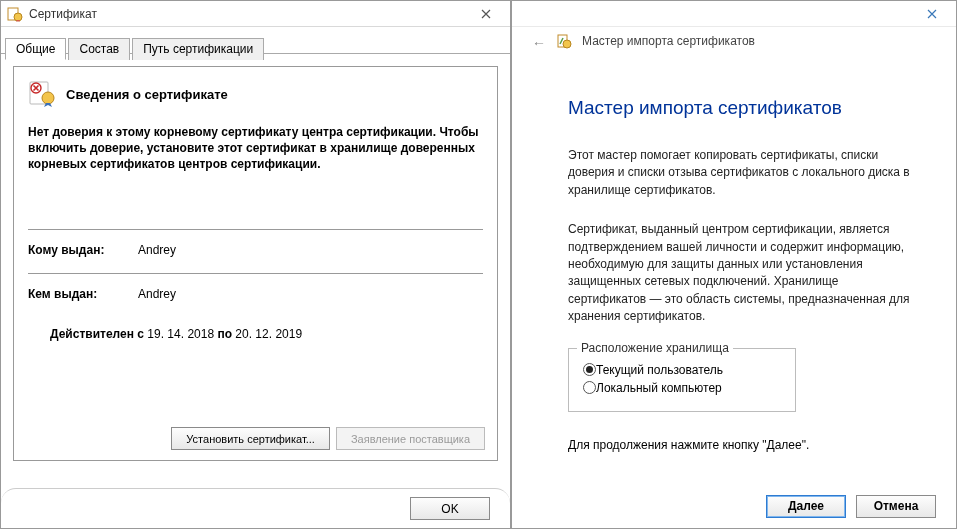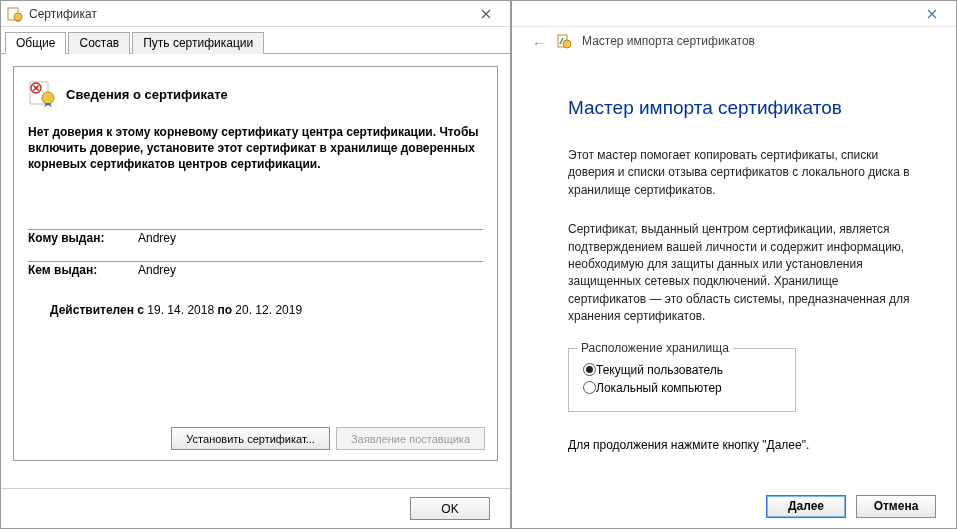--- a/index.html
+++ b/index.html
@@ -42,21 +42,21 @@
     margin-top: 4px;
     border-bottom: 1px solid #aaa;
   }
   .tab {
     padding: 3px 10px;
     border: 1px solid #aaa;
     border-bottom: none;
     background: #f0f0f0;
     margin-right: 2px;
     position: relative;
-    top: 1px;
+    top: 7px;
     font-size:12px;
   }
   .tab.active { background:#fff; border-bottom:1px solid #fff; }
   .tab-body {
     flex:1;
     padding: 12px;
   }
   .info-panel {
     border:1px solid #999;
     height: 395px;
@@ -66,21 +66,21 @@
   .header-row { display:flex; align-items:center; gap:10px; }
   .header-row .cert-icon svg { width:28px; height:28px; }
   .header-row .hd { font-weight:bold; font-size:13px; }
   .warn {
     margin-top: 14px;
     font-weight:bold;
     font-size:12px;
     line-height:1.35;
   }
   hr.sep { border:none; border-top:1px solid #999; margin:18px 0 0 0; }
-  .kv { display:flex; margin-top:1px; font-size:12px; }
+  .kv { display:flex; margin-top:13px; font-size:12px; }
   .kv .k { width:110px; font-weight:bold; }
   .kv .v { }
   .valid { margin-top:26px; font-size:12px; text-align:left; padding-left:22px;}
   .valid b { font-weight:bold; }
   .panel-btns {
     position:absolute; right:12px; bottom:10px;
     display:flex; gap:6px;
   }
   .btn {
     min-width: 140px; height:23px;
@@ -89,20 +89,21 @@
     font-size:11px;
     padding: 0 14px;
     display:inline-flex; align-items:center; justify-content:center;
   }
   .btn.disabled { color:#9a9a9a; border-color:#bbb; background:#f3f3f3; }
   .footer {
     border-top:1px solid #ccc;
     height:40px;
     display:flex; align-items:center; justify-content:flex-end;
     padding-right: 20px;
+    border-radius: 15px;
   }
   .btn-ok { min-width:80px; height:23px;
     border:1px solid #8a8a8a;
     background: linear-gradient(#fdfdfd,#e8e8e8); font-size:12px; }
 
   
   .wizard-window {
     flex:1;
     height:529px;
     border:1px solid #999;

